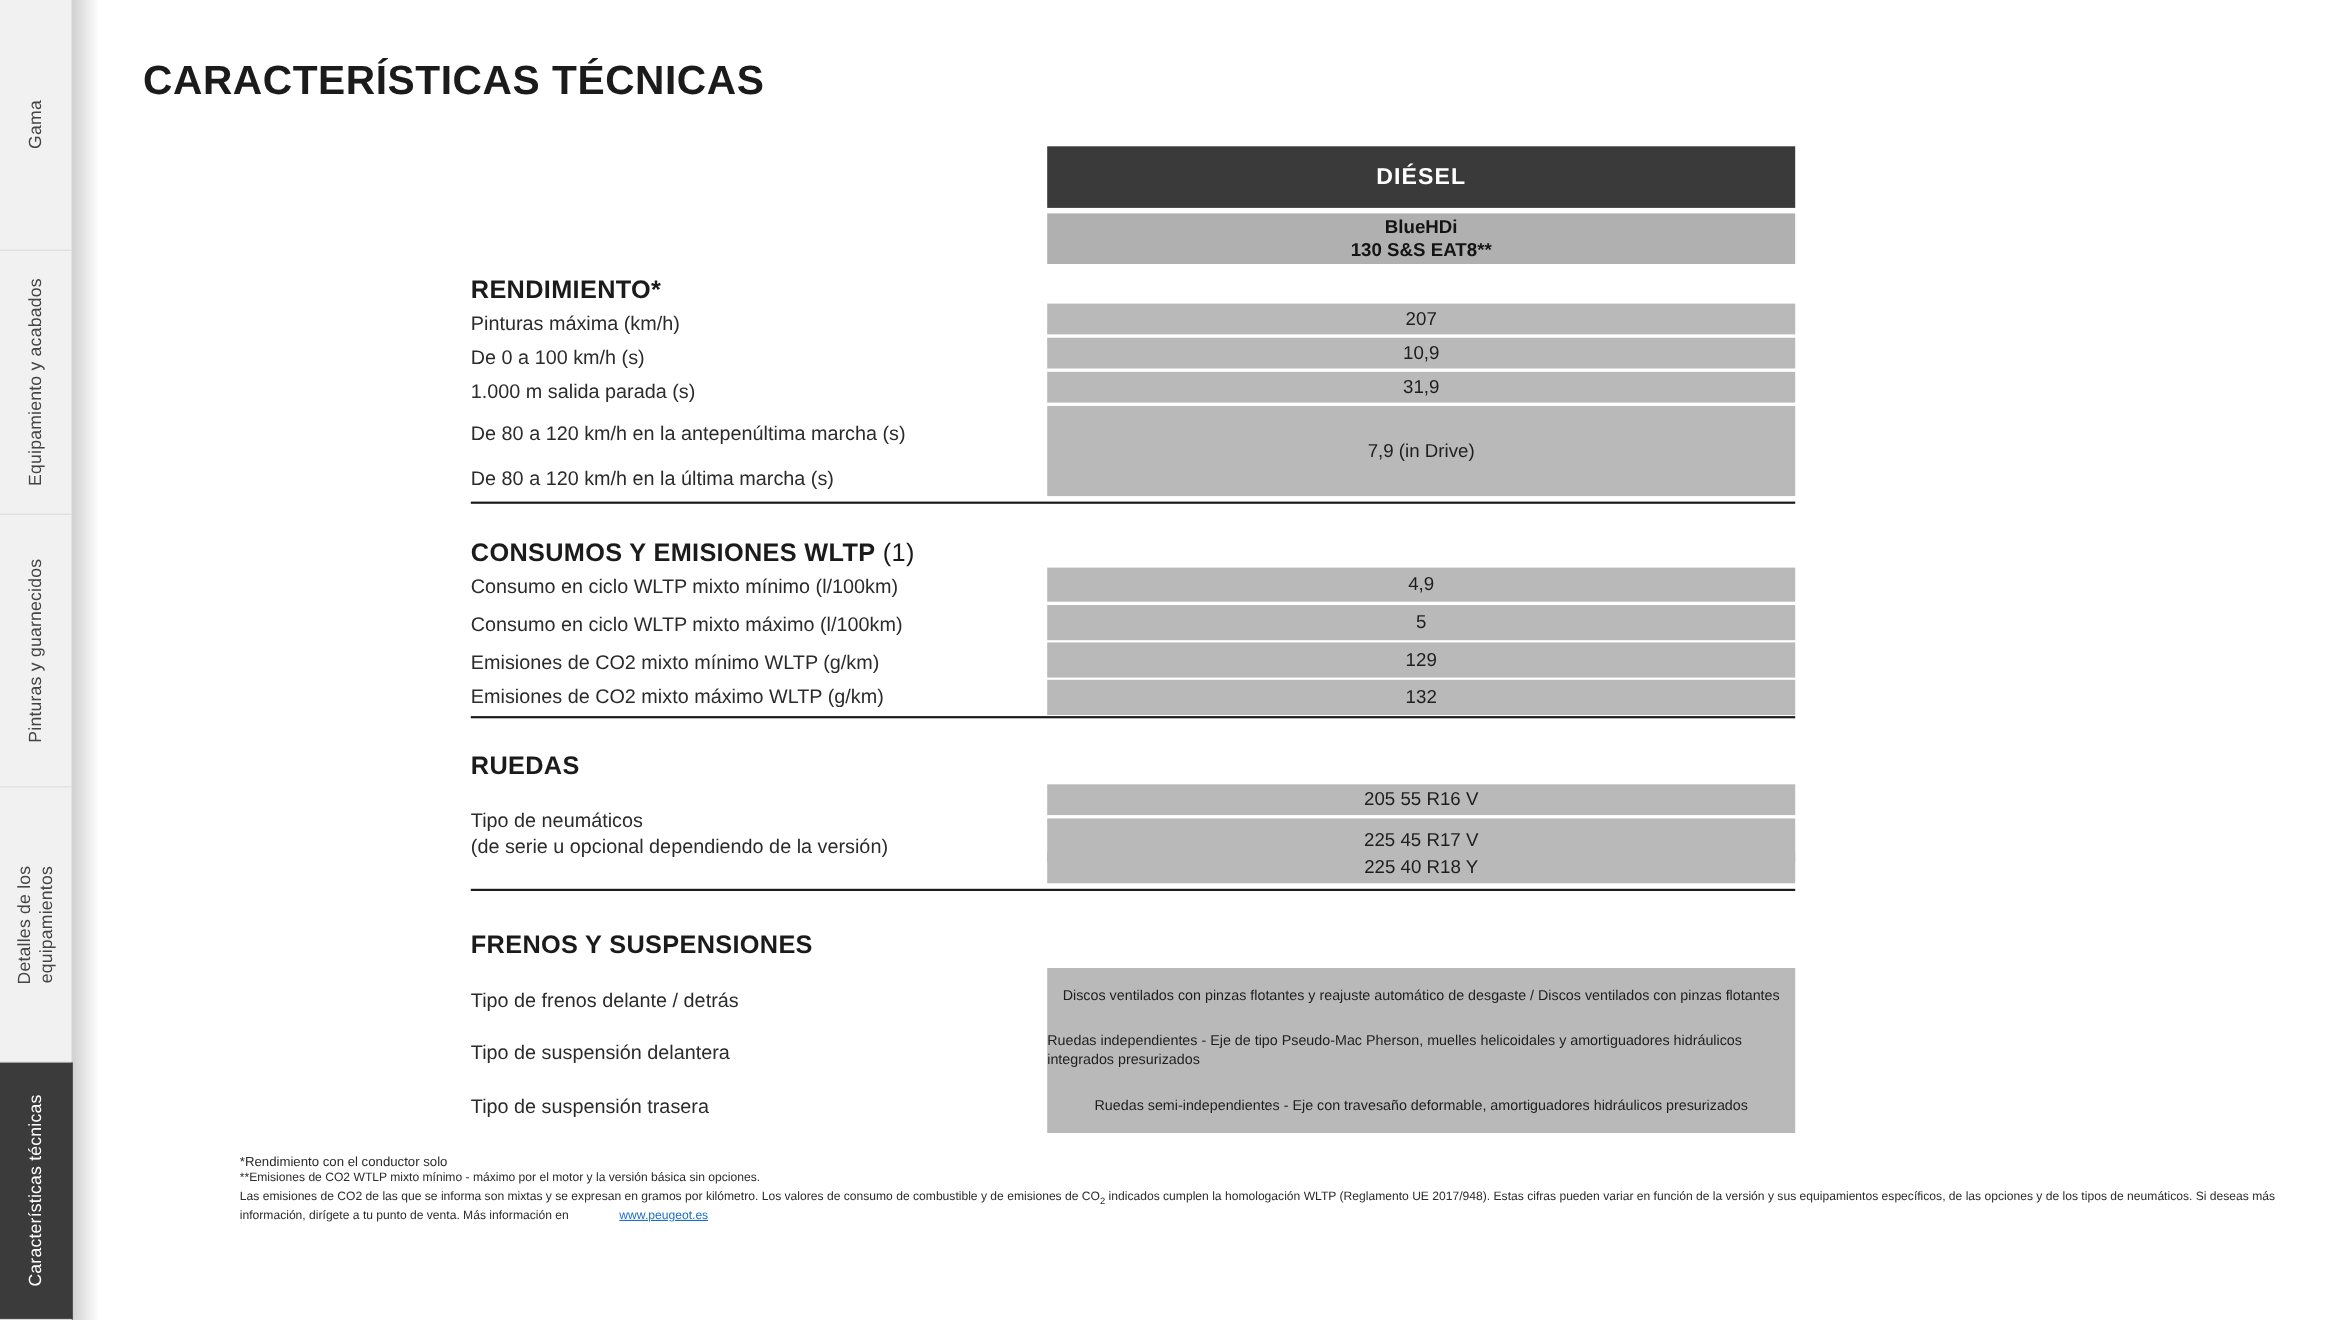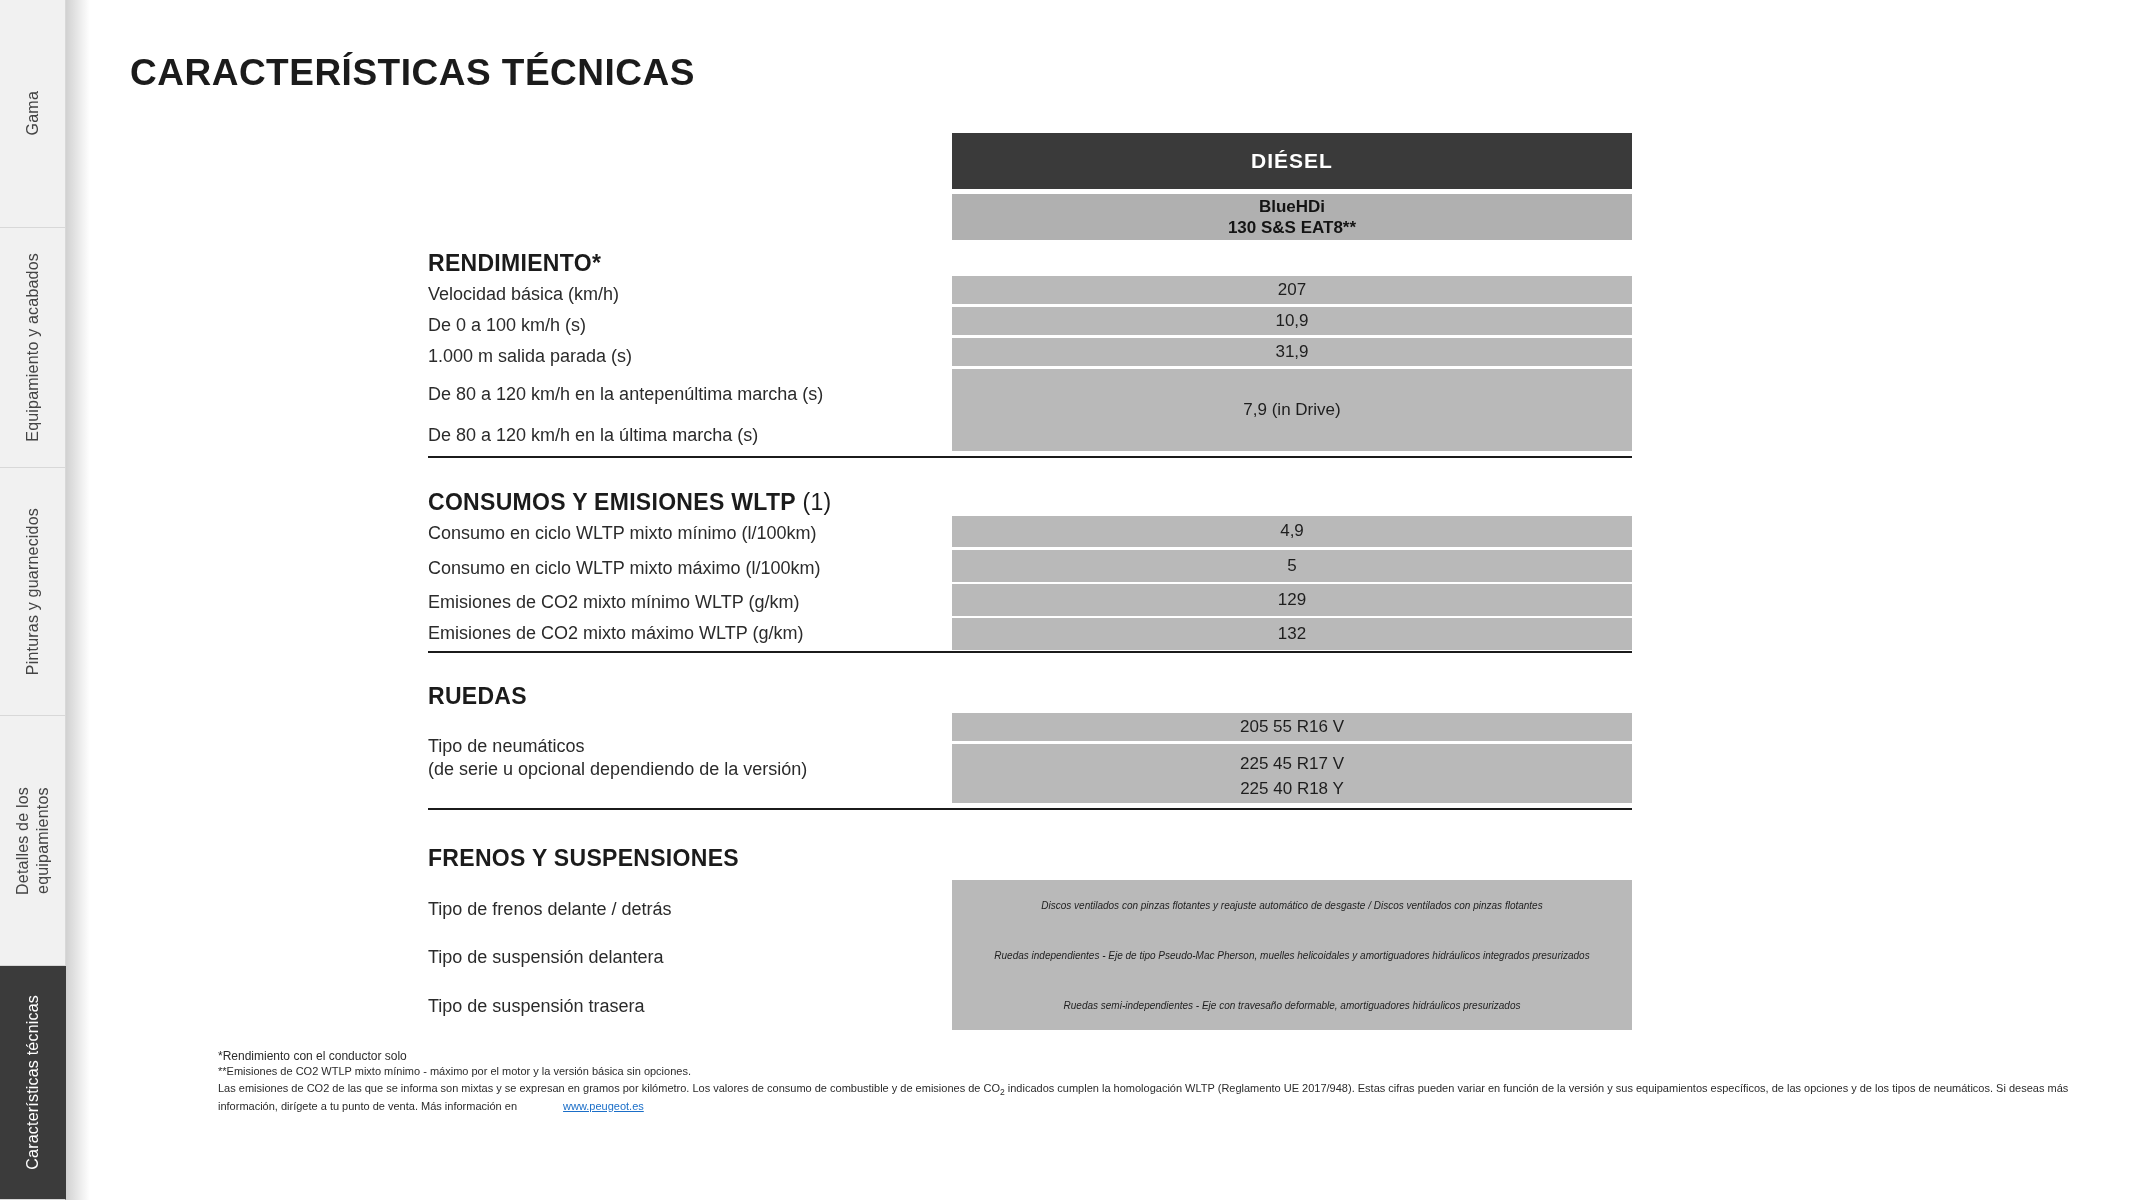--- a/index.html
+++ b/index.html
@@ -133,21 +133,21 @@
     width: 680px;
     background: #b9b9b9;
     color: #1e1e1e;
     font-size: 17px;
     display: flex;
     align-items: center;
     justify-content: center;
     text-align: left;
     line-height: 1.3;
   }
-  .valuecell.small { font-size: 10px; font-style: italic; }
+  .valuecell.small { font-size: 13px; }
 
   .hrule {
     position: absolute;
     background: #1b1b1b;
     height: 2px;
   }
 
   .footnotes {
     position: absolute;
     left: 128px;
@@ -192,21 +192,21 @@
     <div class="page-title">CARACTERÍSTICAS TÉCNICAS</div>
 
     <div class="colhead-fuel">DIÉSEL</div>
     <div class="colhead-engine">
       <span>BlueHDi</span>
       <span>130 S&amp;S EAT8**</span>
     </div>
 
     <div class="section-title" style="top:250px">RENDIMIENTO*</div>
 
-    <div class="rowlabel" style="top:283px">Velocidad básica (km/h)</div>
+    <div class="rowlabel" style="top:283px">Pinturas máxima (km/h)</div>
     <div class="valuecell" style="top:276px;height:28px">207</div>
 
     <div class="rowlabel" style="top:314px">De 0 a 100 km/h (s)</div>
     <div class="valuecell" style="top:307px;height:28px">10,9</div>
 
     <div class="rowlabel" style="top:345px">1.000 m salida parada (s)</div>
     <div class="valuecell" style="top:338px;height:28px">31,9</div>
 
     <div class="rowlabel" style="top:383px">De 80 a 120 km/h en la antepenúltima marcha (s)</div>
     <div class="rowlabel" style="top:424px">De 80 a 120 km/h en la última marcha (s)</div>

